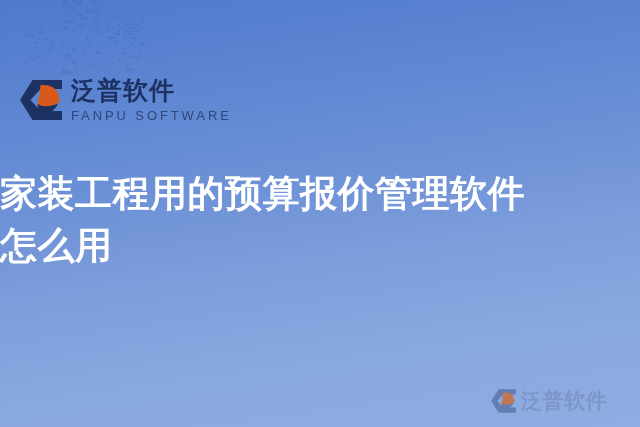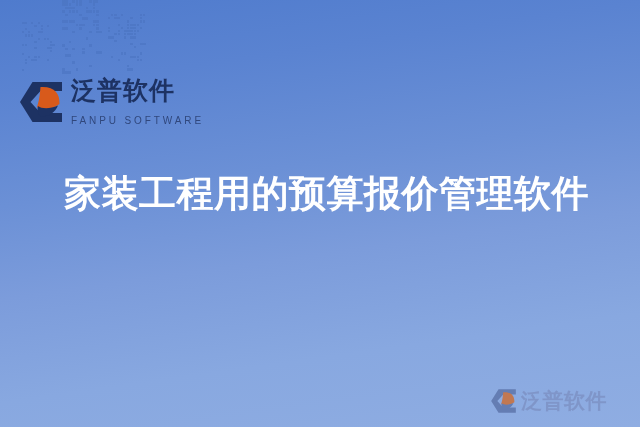--- a/index.html
+++ b/index.html
@@ -54,35 +54,35 @@
   #brand-cn {
     font-family: "DejaVu Sans", "Liberation Sans", sans-serif;
     font-size: 25px;
     font-weight: 700;
     line-height: 1.06;
     letter-spacing: 1px;
     color: #1d3263;
     white-space: nowrap;
   }
   #brand-en {
-    font-size: 10px;
+    font-size: 13px;
     font-weight: 400;
     letter-spacing: 2.9px;
     color: #30477c;
-    margin-top: 10px;
+    margin-top: 3px;
     white-space: nowrap;
   }
 
   
   #headline {
     position: absolute;
     left: 0;
     top: 168px;
     width: 589px;
-    text-align: right;
+    text-align: left;
     color: #ffffff;
     font-family: "DejaVu Sans", "Liberation Sans", sans-serif;
     font-weight: 700;
     font-size: 37px;
     line-height: 52px;
     letter-spacing: 0.5px;
   }
   #headline .hl-line { display: block; white-space: nowrap; }
 
   
@@ -281,20 +281,21 @@
       <path d="M20 26 C24 29 32 29 40 25.5 C37 33 30 37 22.5 36.5 C19.5 33 19 29 20 26 Z" fill="#1d3263"></path>
     </svg>
     <div id="brand-text-wrap">
       <div id="brand-cn">泛普软件</div>
       <div id="brand-en">FANPU SOFTWARE</div>
     </div>
   </div>
 
   <div id="headline">
     <span class="hl-line">家装工程用的预算报价管理软件</span>
+    <span class="hl-line">怎么用</span>
   </div>
 
   <div id="watermark">
     <div id="wm-row">
       <svg id="wm-mark" viewBox="0 0 46 44">
         <path d="M14.5 2 L44 2 L44 11 L22.5 11 L12.5 22 L22.5 33 L44 33 L44 42 L14.5 42 L2 22 Z" fill="#5f77ad"></path>
         <path d="M22.5 7 C36 6 42 13 41.5 24 C34 30 24 31 19 27 C22 18 22 11 22.5 7 Z" fill="#c9713f"></path>
         <path d="M20 26 C24 29 32 29 40 25.5 C37 33 30 37 22.5 36.5 C19.5 33 19 29 20 26 Z" fill="#5f77ad"></path>
       </svg>
       <div id="wm-cn">泛普软件</div>

